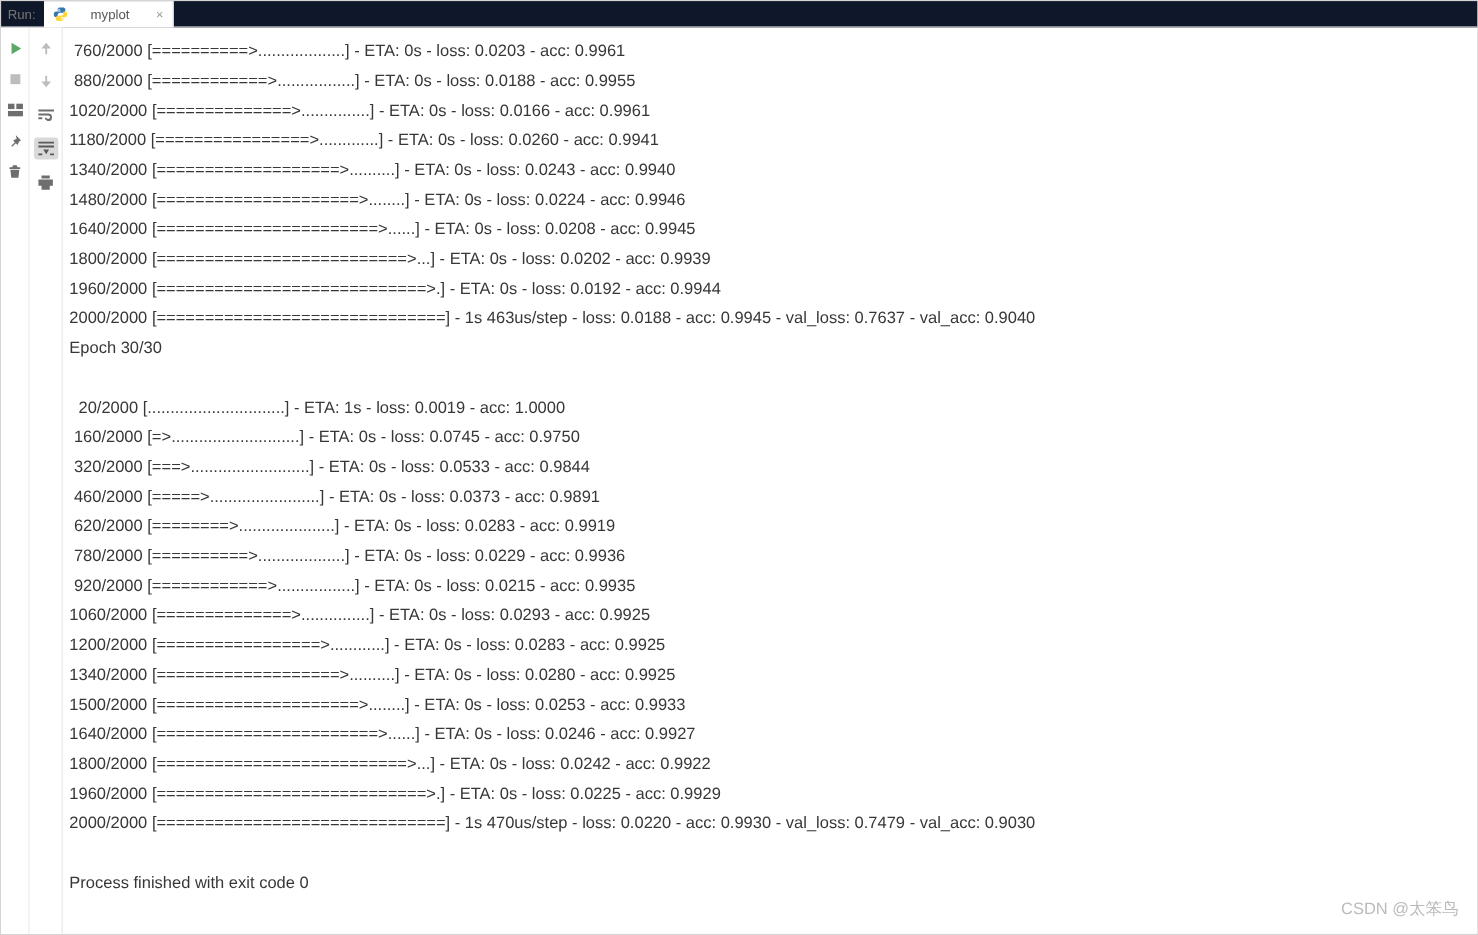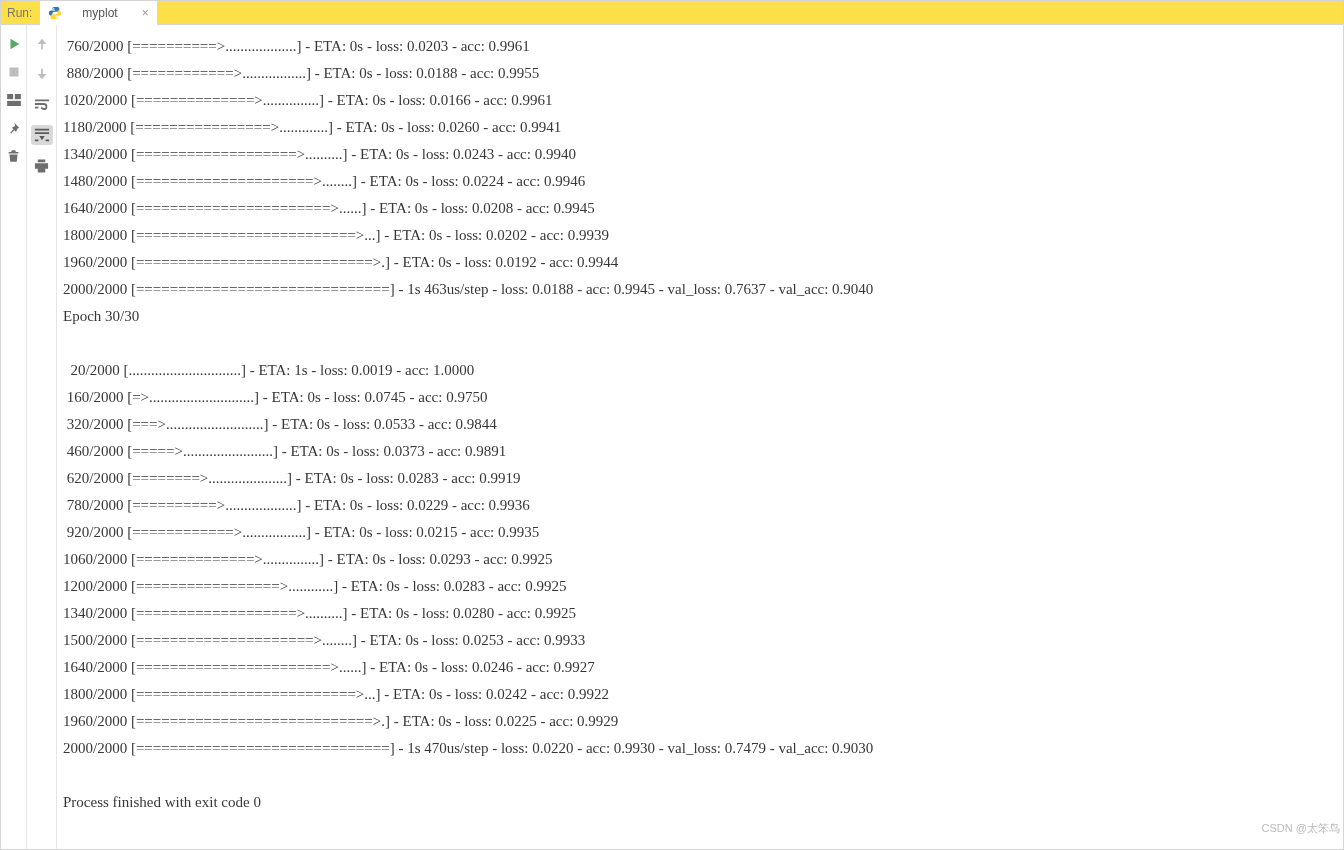--- a/index.html
+++ b/index.html
@@ -1,31 +1,31 @@
 <!DOCTYPE html>
 <html><head>
 <meta charset="utf-8">
 <style>
   * { box-sizing: border-box; margin: 0; padding: 0; }
   html, body { width: 1344px; height: 850px; font-family: "Segoe UI", Arial, sans-serif; background: #fff; overflow: hidden; }
   .container { display: flex; flex-direction: column; height: 100%; border: 1px solid #d4d4d4; }
-  .tabbar { display: flex; align-items: center; height: 24px; border-bottom: 1px solid #d4d4d4; background: #fde047; font-size: 12px; color: #555; }
+  .tabbar { display: flex; align-items: center; height: 24px; border-bottom: 1px solid #d4d4d4; background: #0f172a; font-size: 12px; color: #555; }
   .run-label { padding: 0 8px 0 6px; color: #767676; }
   .tab { display: flex; align-items: center; gap: 4px; height: 24px; padding: 0 8px; background: #fff; border-right: 1px solid #d4d4d4; border-top: 2px solid transparent; }
   .tab.active { border-top: 0; gap: 20px; }
   .py-icon { width: 14px; height: 14px; display: inline-block; }
   .tab-close { color: #9b9b9b; font-size: 12px; padding-left: 4px; }
   .body { display: flex; flex: 1; min-height: 0; }
   .gutter { width: 26px; display: flex; flex-direction: column; align-items: center; gap: 10px; padding-top: 10px; border-right: 1px solid #e6e6e6; background: #fff; }
   .gutter2 { width: 30px; display: flex; flex-direction: column; align-items: center; gap: 12px; padding-top: 10px; border-right: 1px solid #e6e6e6; background: #fff; }
   .gbtn { width: 18px; height: 18px; display: flex; align-items: center; justify-content: center; color: #6e6e6e; cursor: pointer; }
   .gbtn.sel { background: #d9d9d9; border-radius: 3px; padding: 2px; width:22px; height:20px; }
   .console { flex: 1; overflow: auto; padding: 8px 0 0 6px; font-family: "Consolas","Menlo","Courier New",monospace; font-size: 15px; color: #373737; line-height: 27px; }
-  .console pre { white-space: pre; font-family: Liberation Serif, serif; }
-  .watermark { position: fixed; right: 4px; bottom: 14px; color: rgba(140,140,140,.6); font-size: 11px; font-family: Arial,sans-serif; pointer-events:none;}
+  .console pre { white-space: pre; font-family: Liberation Sans, sans-serif; }
+  .watermark { position: fixed; right: 18px; bottom: 14px; color: rgba(140,140,140,.6); font-size: 15px; font-family: Arial,sans-serif; pointer-events:none;}
 </style>
 </head>
 <body>
 
 <div class="container">
   <div class="tabbar">
     <span class="run-label">Run:</span>
     <div class="tab active">
       <span class="py-icon">
         <svg viewBox="0 0 16 16" width="14" height="14">

